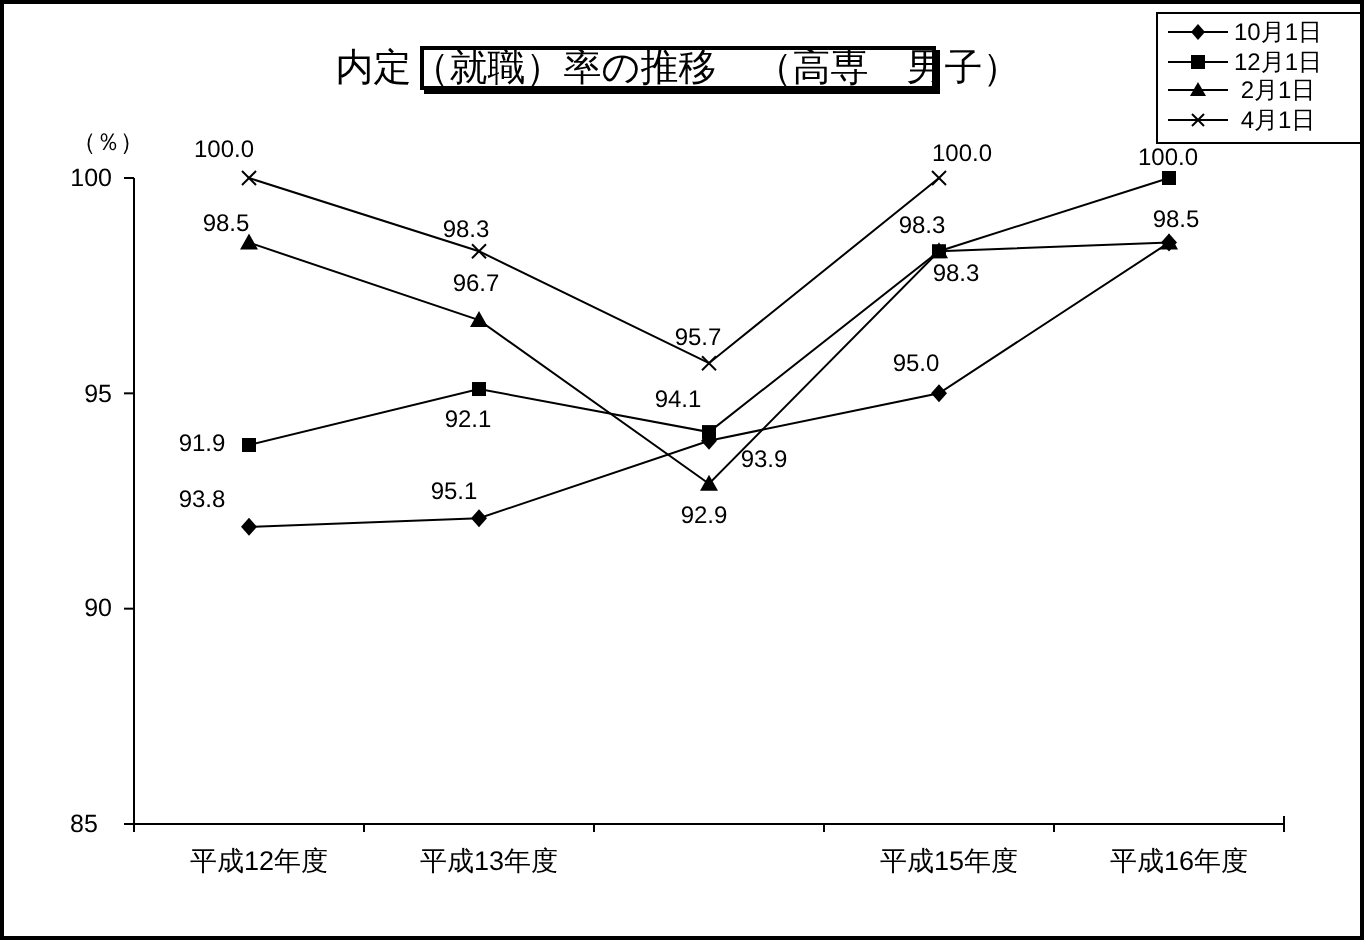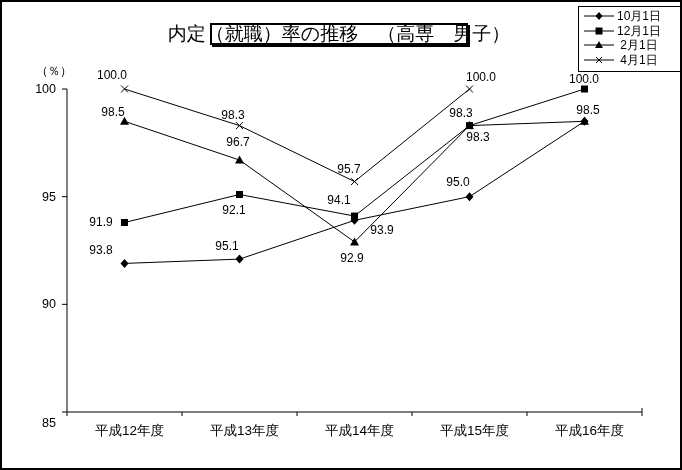--- a/index.html
+++ b/index.html
@@ -136,24 +136,23 @@
             <line x1="13" y1="3" x2="19" y2="9" stroke="#000000" stroke-width="1"></line>
             <line x1="13" y1="9" x2="19" y2="3" stroke="#000000" stroke-width="1"></line>
           </g>
         </svg>
         <span class="legend-label"> 4月1日</span>
       </div>
     </div>
 <div class="ytick-label" style="top: 80px;">100</div>
     <div class="ytick-label" style="top: 187.667px;">95</div>
     <div class="ytick-label" style="top: 295.333px;">90</div>
-    <div class="ytick-label" style="top: 414px;">85</div>
+    <div class="ytick-label" style="top: 403px; text-align: center;">85</div>
     <div class="xcat-label" style="left: 82.5px;">平成12年度</div>
     <div class="xcat-label" style="left: 197.5px;">平成13年度</div>
-    <div class="xcat-label" style="left: 312.5px;">平成14年度</div>
     <div class="xcat-label" style="left: 427.5px;">平成15年度</div>
     <div class="xcat-label" style="left: 542.5px;">平成16年度</div>
     <div class="plabel" style="left: 110px; top: 73px;">100.0</div>
     <div class="plabel" style="left: 111px; top: 110px;">98.5</div>
     <div class="plabel" style="left: 99px; top: 220px;">91.9</div>
     <div class="plabel" style="left: 99px; top: 248px;">93.8</div>
     <div class="plabel" style="left: 231px; top: 113px;">98.3</div>
     <div class="plabel" style="left: 236px; top: 140px;">96.7</div>
     <div class="plabel" style="left: 232px; top: 208px; text-align: center;">92.1</div>
     <div class="plabel" style="left: 225px; top: 244px;">95.1</div>

